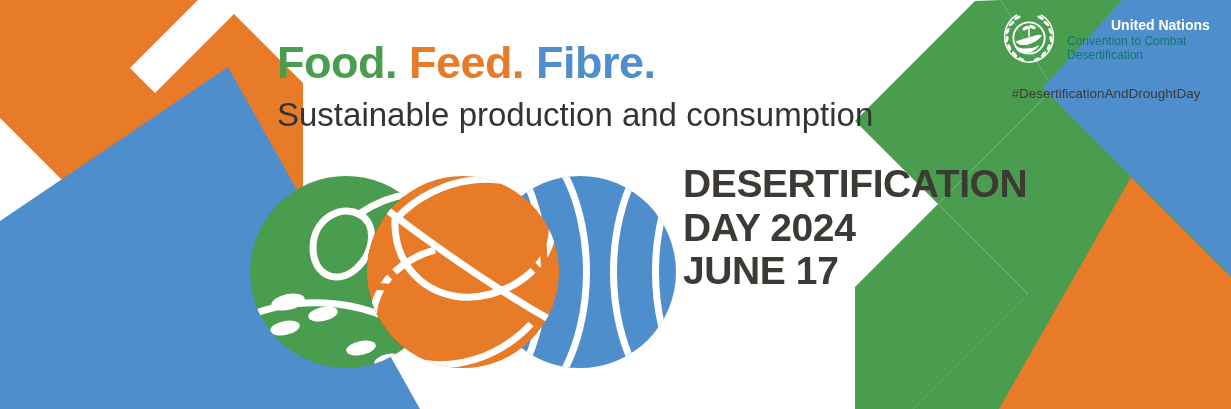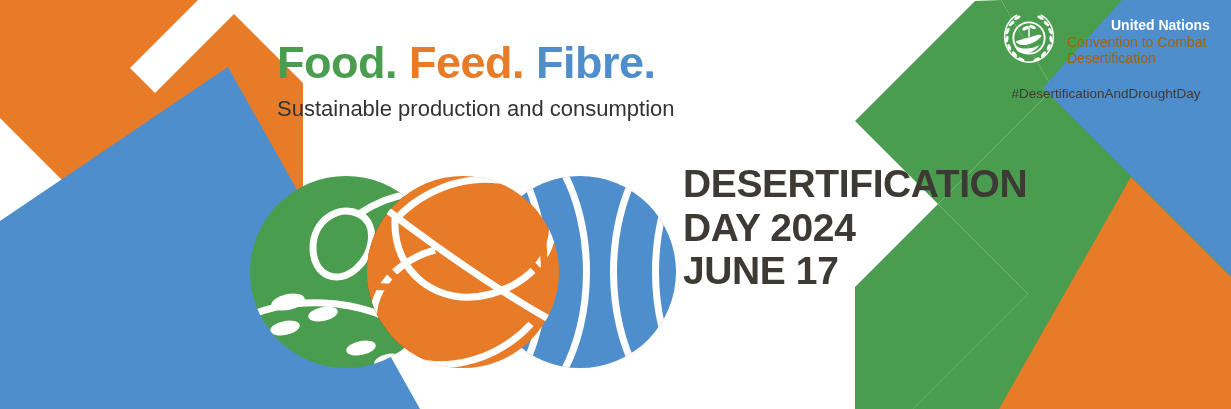--- a/index.html
+++ b/index.html
@@ -35,21 +35,21 @@
     letter-spacing: -0.5px;
     line-height: 1.0;
     white-space: nowrap;
     margin: 0;
   }
   .title-line span { display: inline; }
   .w-food  { color: #4A9D4F; }
   .w-feed  { color: #E87B28; }
   .w-fibre { color: #4F8ECC; }
   .subtitle {
-    font-size: 22px;
+    font-size: 33px;
     color: #333333;
     line-height: 1.1;
     white-space: nowrap;
     margin: 12px 0 0 0;
     font-weight: 400;
   }
   
   .day-headline {
     position: absolute;
     left: 683px;
@@ -75,22 +75,22 @@
   .un-text { padding-top: 8px; }
   .un-org {
     color: #ffffff;
     font-weight: bold;
     font-size: 14px;
     line-height: 1.18;
     white-space: nowrap;
     margin-left: 44px;
   }
   .un-sub {
-    color: #a16207;
-    font-size: 14px;
+    color: #0f766e;
+    font-size: 12px;
     line-height: 1.2;
     white-space: nowrap;
     opacity: 0.97;
   }
   
   .hashtags {
     position: absolute;
     left: 987px;
     top: 84px;
     width: 238px;

